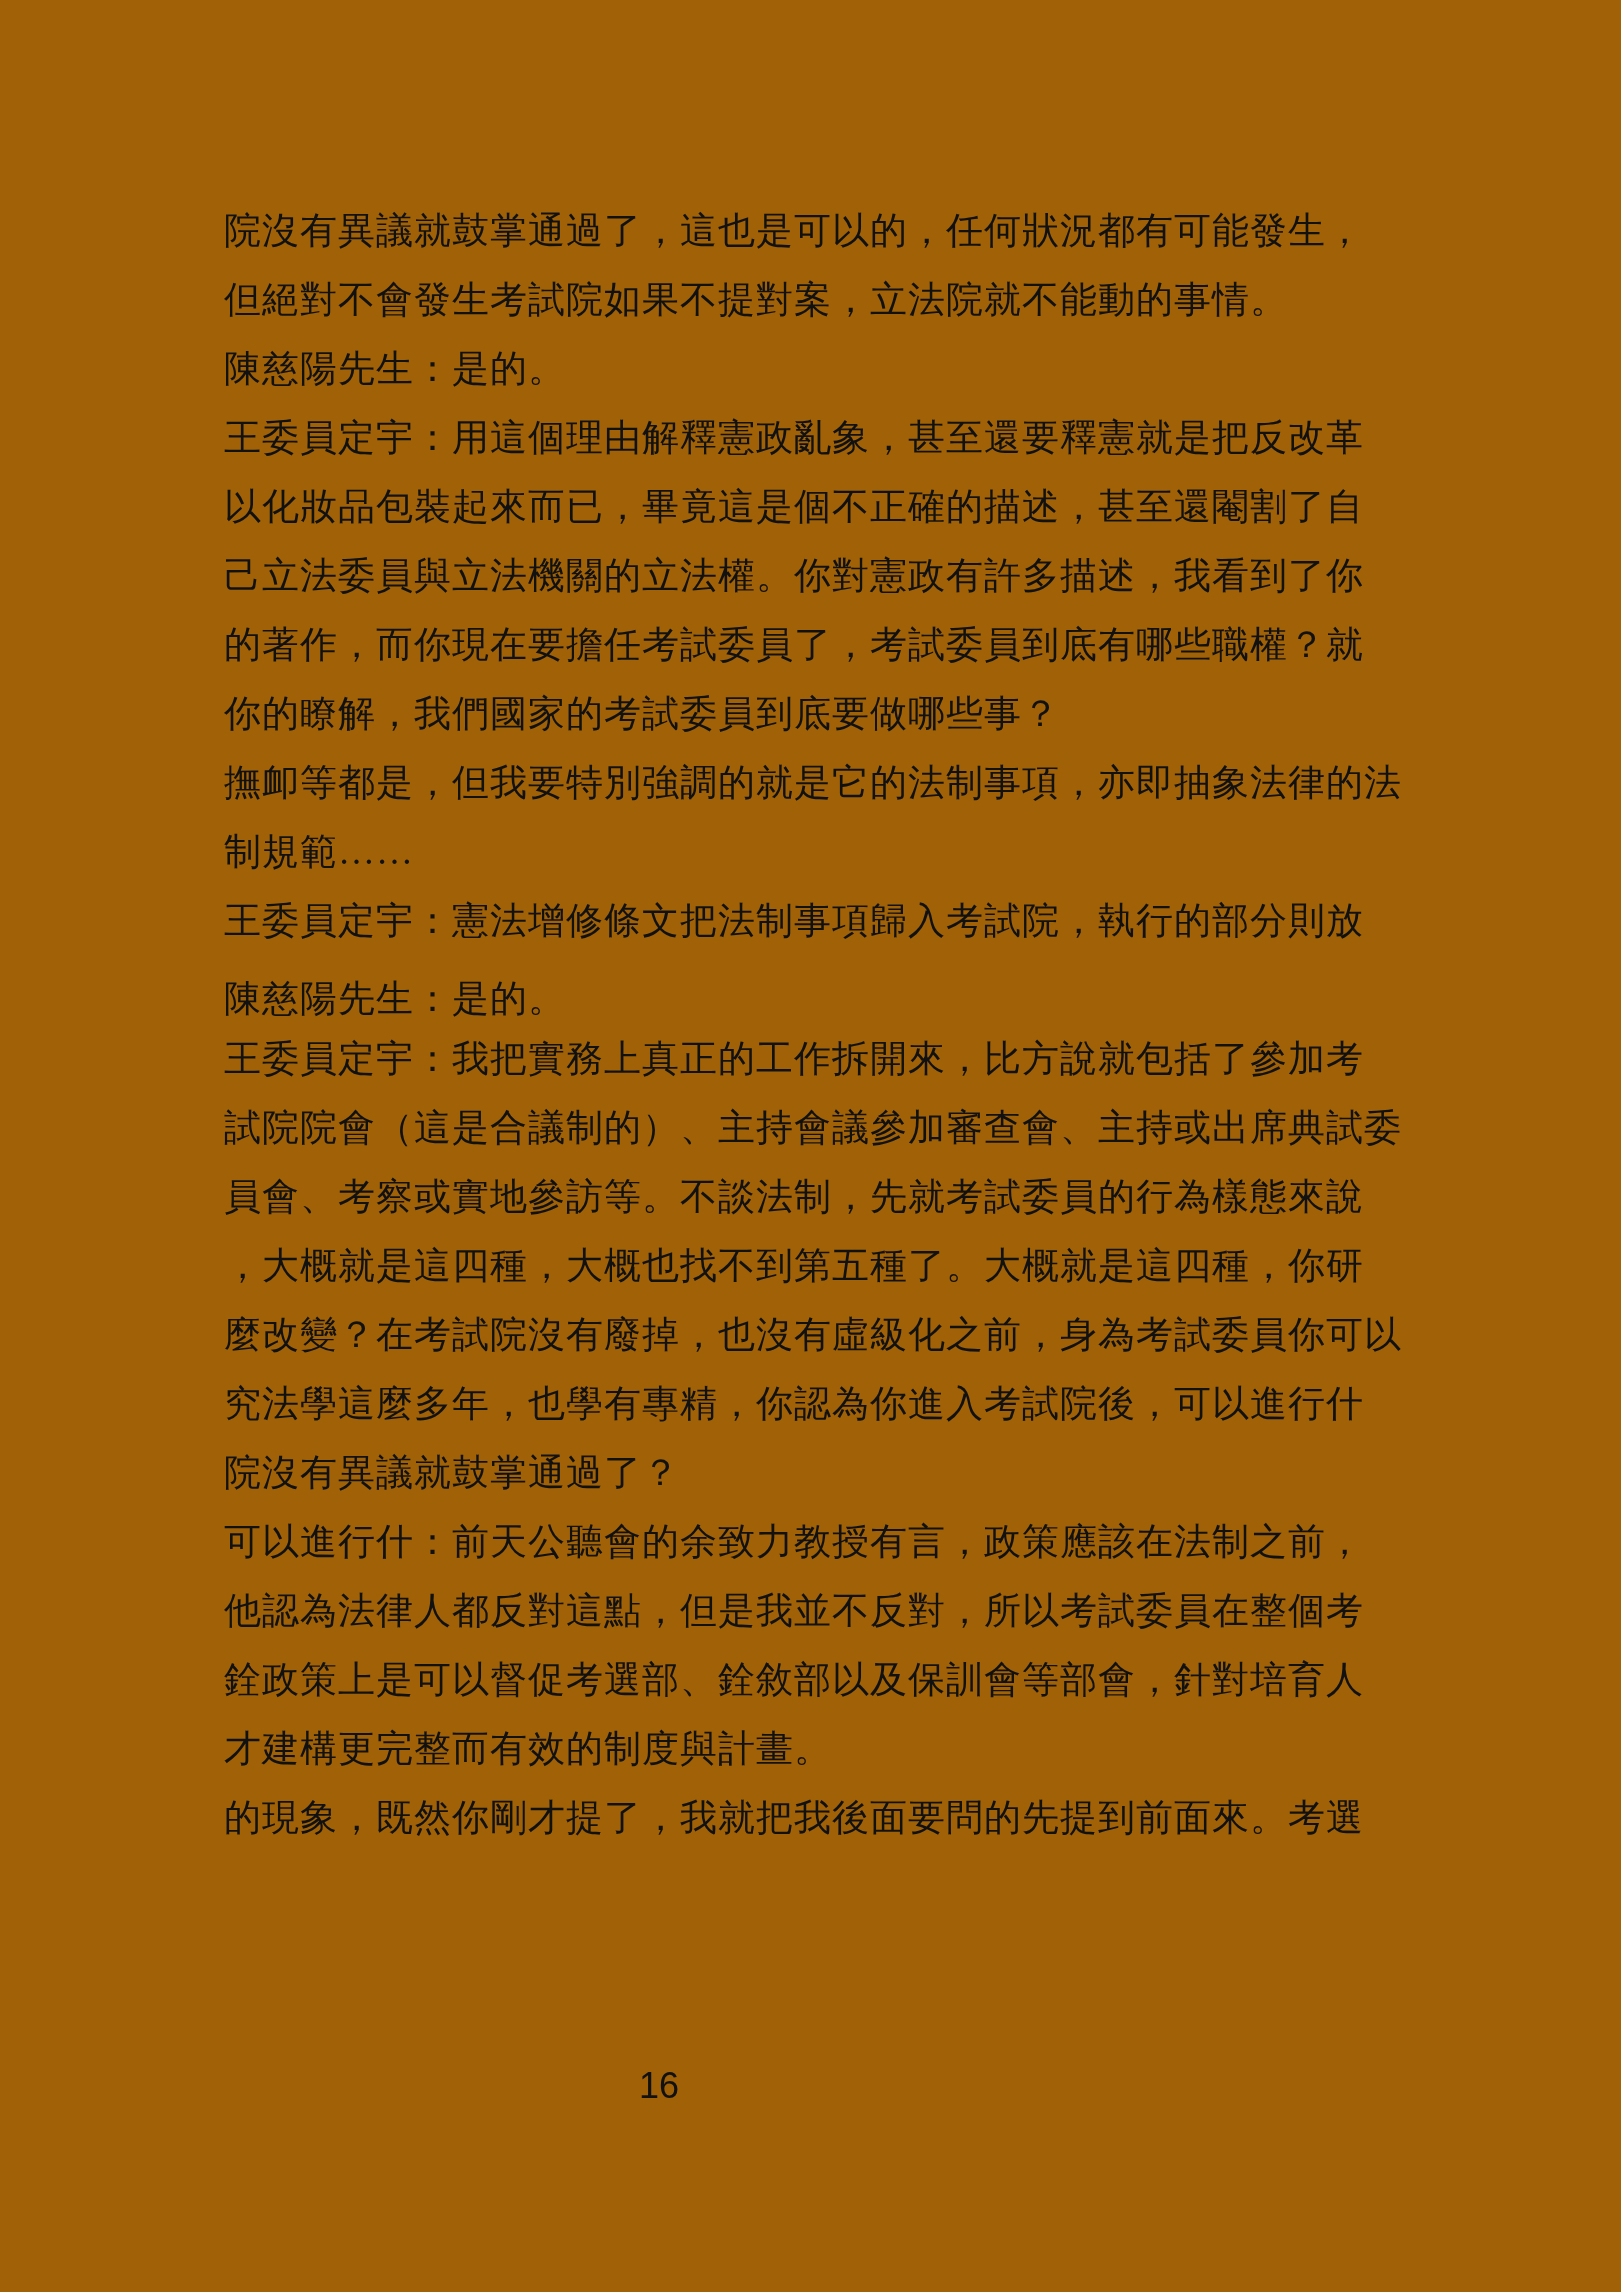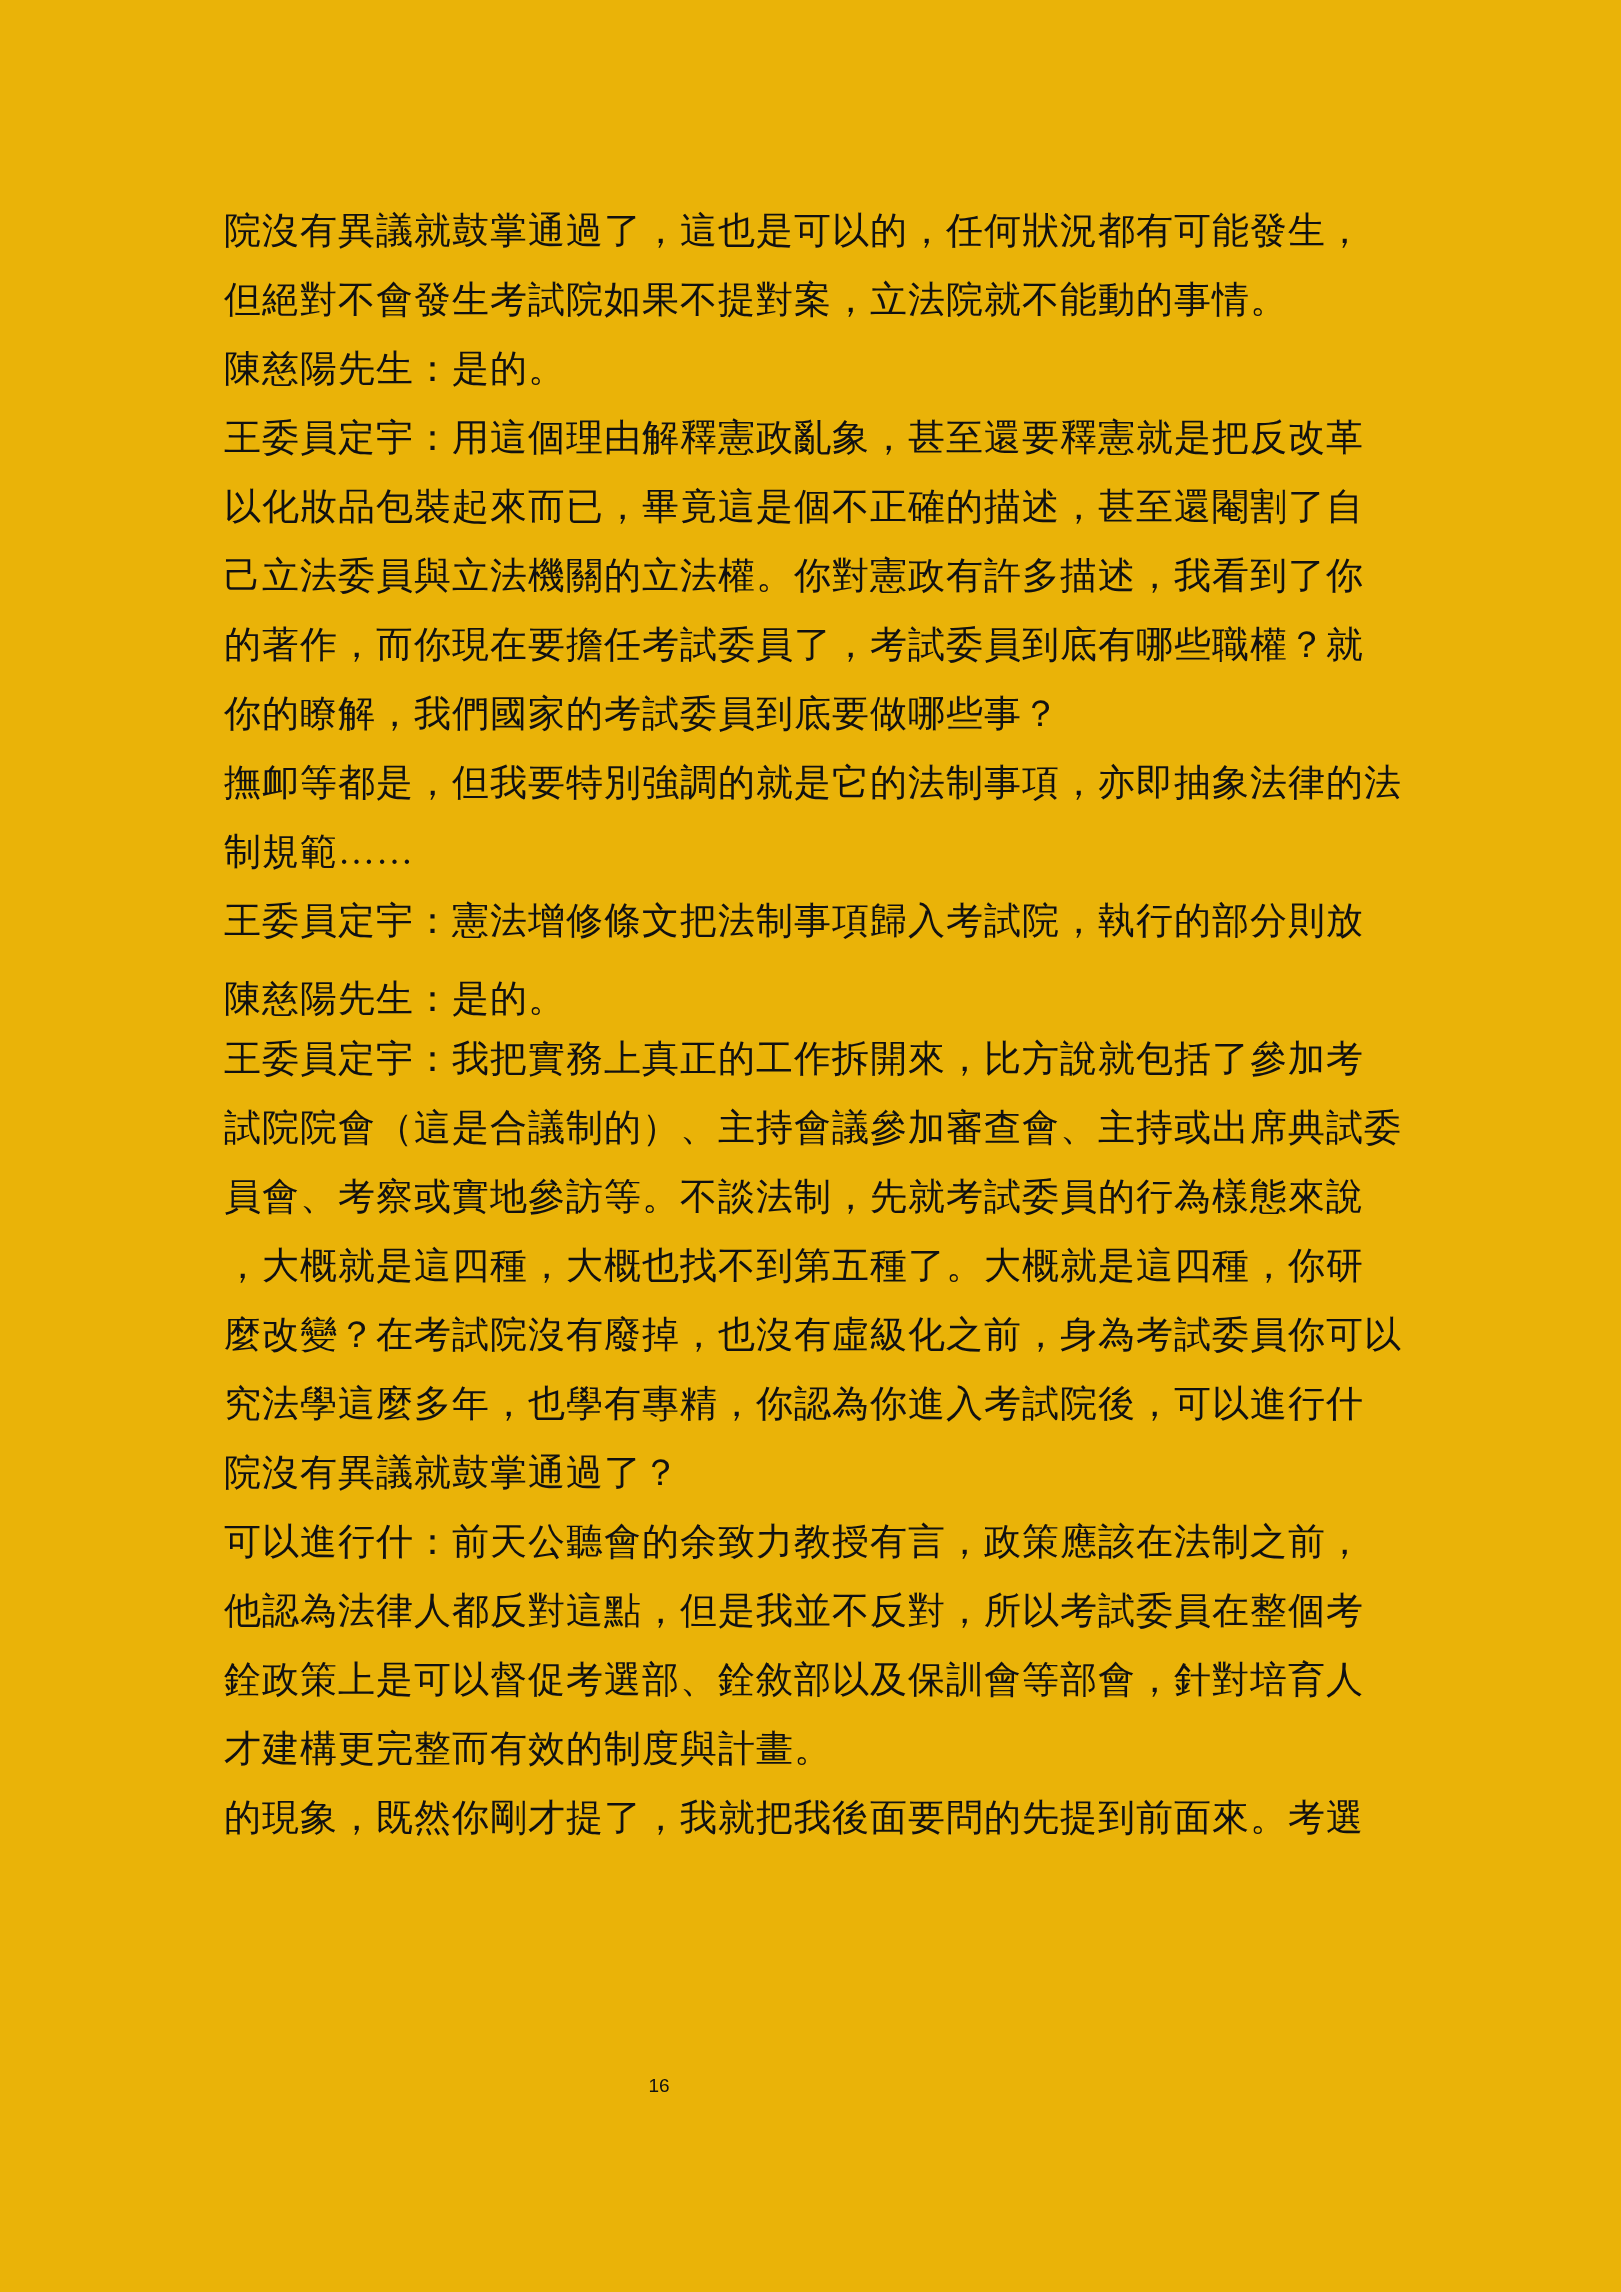--- a/index.html
+++ b/index.html
@@ -11,21 +11,21 @@
     position: relative;
     width: 1621px;
     height: 2293px;
     overflow: hidden;
     font-family: "Liberation Serif", "DejaVu Serif", serif;
     color: #111111;
   }
   .doc-page {
     position: absolute;
     inset: 0;
-    background: #eab308;
+    background: #a16207;
   }
   .text-block {
     position: absolute;
     left: 224px;
     top: 196px;
     width: 1264px;
   }
   .line {
     height: 69px;
     line-height: 69px;
@@ -38,21 +38,21 @@
   .float-down {
     position: relative;
     top: 8.8px;
   }
   .page-number {
     position: absolute;
     top: 2064px;
     left: 0;
     width: 1318px;
     text-align: center;
-    font-size: 19px;
+    font-size: 36px;
     line-height: 43px;
     letter-spacing: 0;
     color: #111111;
     font-family: "Liberation Sans", sans-serif;
   }
 </style>
 </head>
 <body>
 
 <div class="doc-page">

